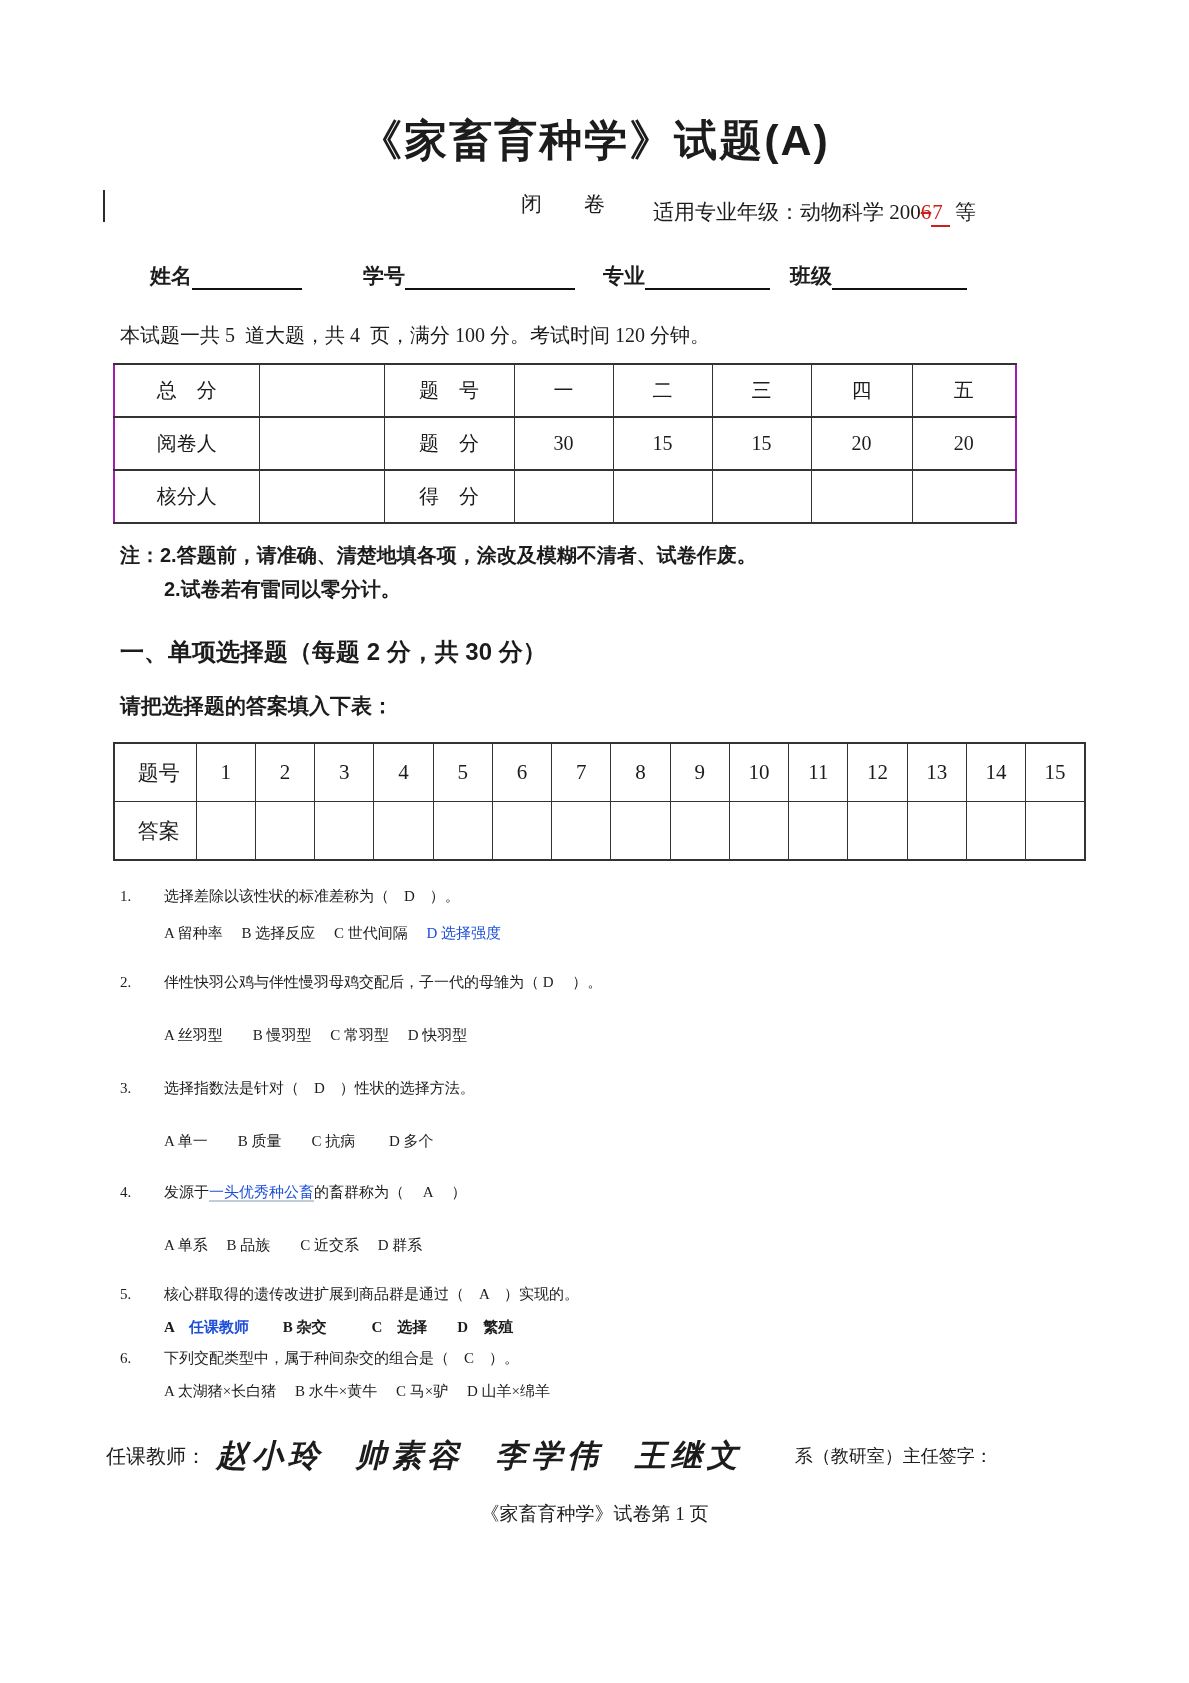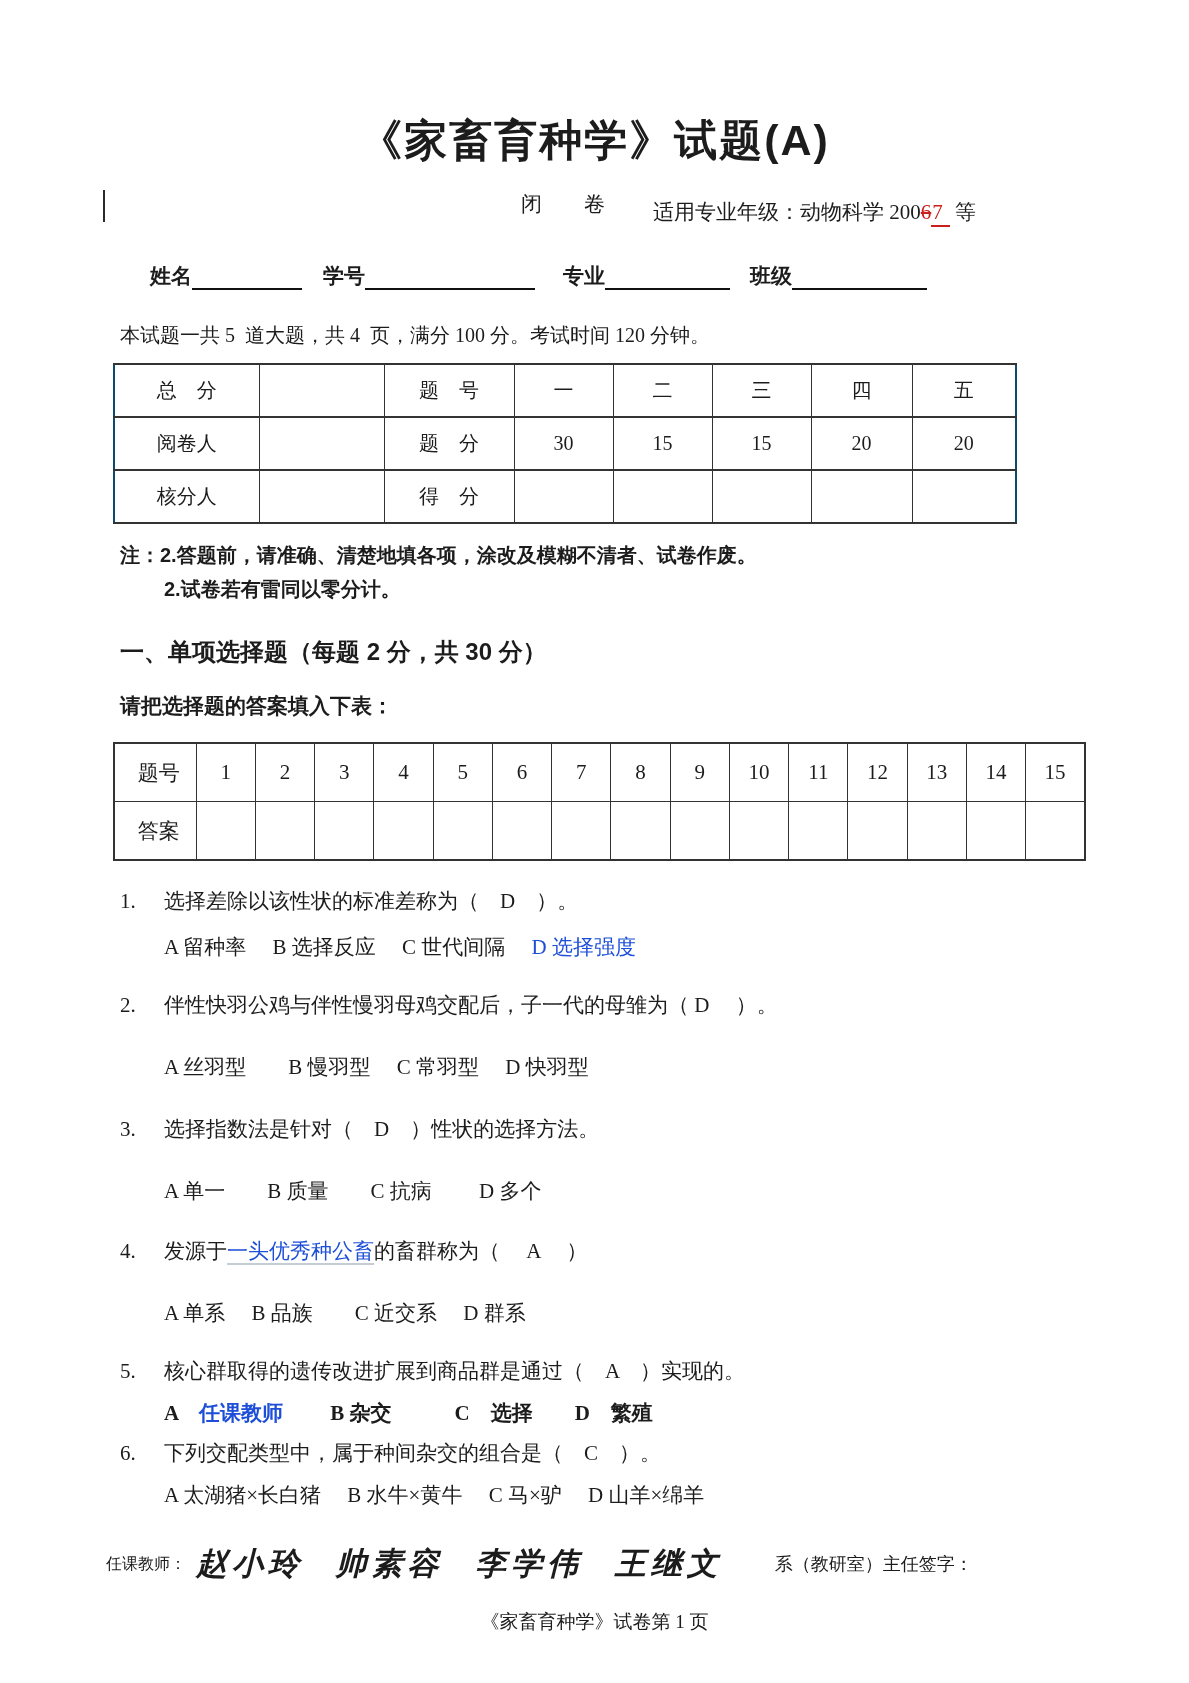--- a/index.html
+++ b/index.html
@@ -21,57 +21,57 @@
   .year-old { color:#c9201d; text-decoration:line-through; }
   .year-new { color:#c9201d; display:inline-block; border-bottom:2px solid #c9201d; padding:0 7px 0 1px; }
   .cursor-mark { position:absolute; left:103px; top:190px; width:2px; height:32px; background:#2a2a2a; }
 
   .name-row {
     margin:40px 0 0 150px; display:flex; align-items:flex-end;
     font-family:"Liberation Sans","DejaVu Sans",sans-serif; font-weight:700; font-size:21px;
   }
   .blank-line { display:inline-block; border-bottom:2px solid #111; height:1.05em; }
   .w110{width:110px} .w170{width:170px} .w125{width:125px} .w135{width:135px}
-  .gap45{margin-left:21px} .gap28{margin-left:28px} .gap20{margin-left:20px}
+  .gap45{margin-left:61px} .gap28{margin-left:28px} .gap20{margin-left:20px}
 
   .intro { margin:32px 0 0 120px; font-size:20px; }
 
   table { border-collapse:collapse; table-layout:fixed; }
-  .score-table { margin:14px 0 0 113px; width:902px; border:2px solid #0c4a6e; }
+  .score-table { margin:14px 0 0 113px; width:902px; border:2px solid #a21caf; }
   .score-table td {
     border-left:1px solid #333; border-right:1px solid #333;
     border-top:2px solid #333; border-bottom:2px solid #333;
     height:49px; text-align:center; font-size:20px; white-space:pre;
   }
   .notes {
     margin:14px 0 0 120px; font-size:20px; font-weight:700; line-height:1.7;
     font-family:"Liberation Sans","DejaVu Sans",sans-serif;
   }
   .notes .line2 { margin-left:44px; }
 
   .sec-heading { margin:30px 0 0 120px; font-size:24px; font-weight:700;
     font-family:"Liberation Sans","DejaVu Sans",sans-serif; }
   .instruction { margin:24px 0 0 120px; font-size:21px; font-weight:700;
     font-family:"Liberation Sans","DejaVu Sans",sans-serif; }
 
   .answer-table { margin:22px 0 0 113px; width:973px; border:2px solid #333; }
   .answer-table td { border:1px solid #333; height:55px; text-align:center; font-size:21px; }
   .answer-table td:first-child { text-align:center;padding-left:8px; }
 
-  .question { margin-left:120px; font-size:21px; }
+  .question { margin-left:120px; font-size:15px; }
   .q-num { display:inline-block; width:44px; }
   .q-opts { padding-left:44px; }
   .blue { color:#1d4ed8; }
   .ul-light { border-bottom:2px solid #c4cdd6; }
   .bold { font-weight:700; }
   .mt26{margin-top:26px}.mt18{margin-top:18px}.mt30{margin-top:30px}.mt34{margin-top:34px}
   .mt36{margin-top:32px}.mt14{margin-top:14px}.mt12{margin-top:12px}
 
   .sign-row { margin:34px 0 0 106px; display:flex; align-items:center; }
-  .sign-label { font-size:16px;text-align:center; }
+  .sign-label { font-size:20px;text-align:center; }
   .teacher-names {
     font-family:"DejaVu Serif","Liberation Serif",serif; font-style:italic; font-weight:700;
     font-size:31px; letter-spacing:5px; margin:0 10px; white-space:pre;
   }
   .director-label { font-size:18px; margin-left:42px; }
   .page-note { margin-top:24px; text-align:center; font-size:19px; }
 </style>
 </head>
 <body>
 

